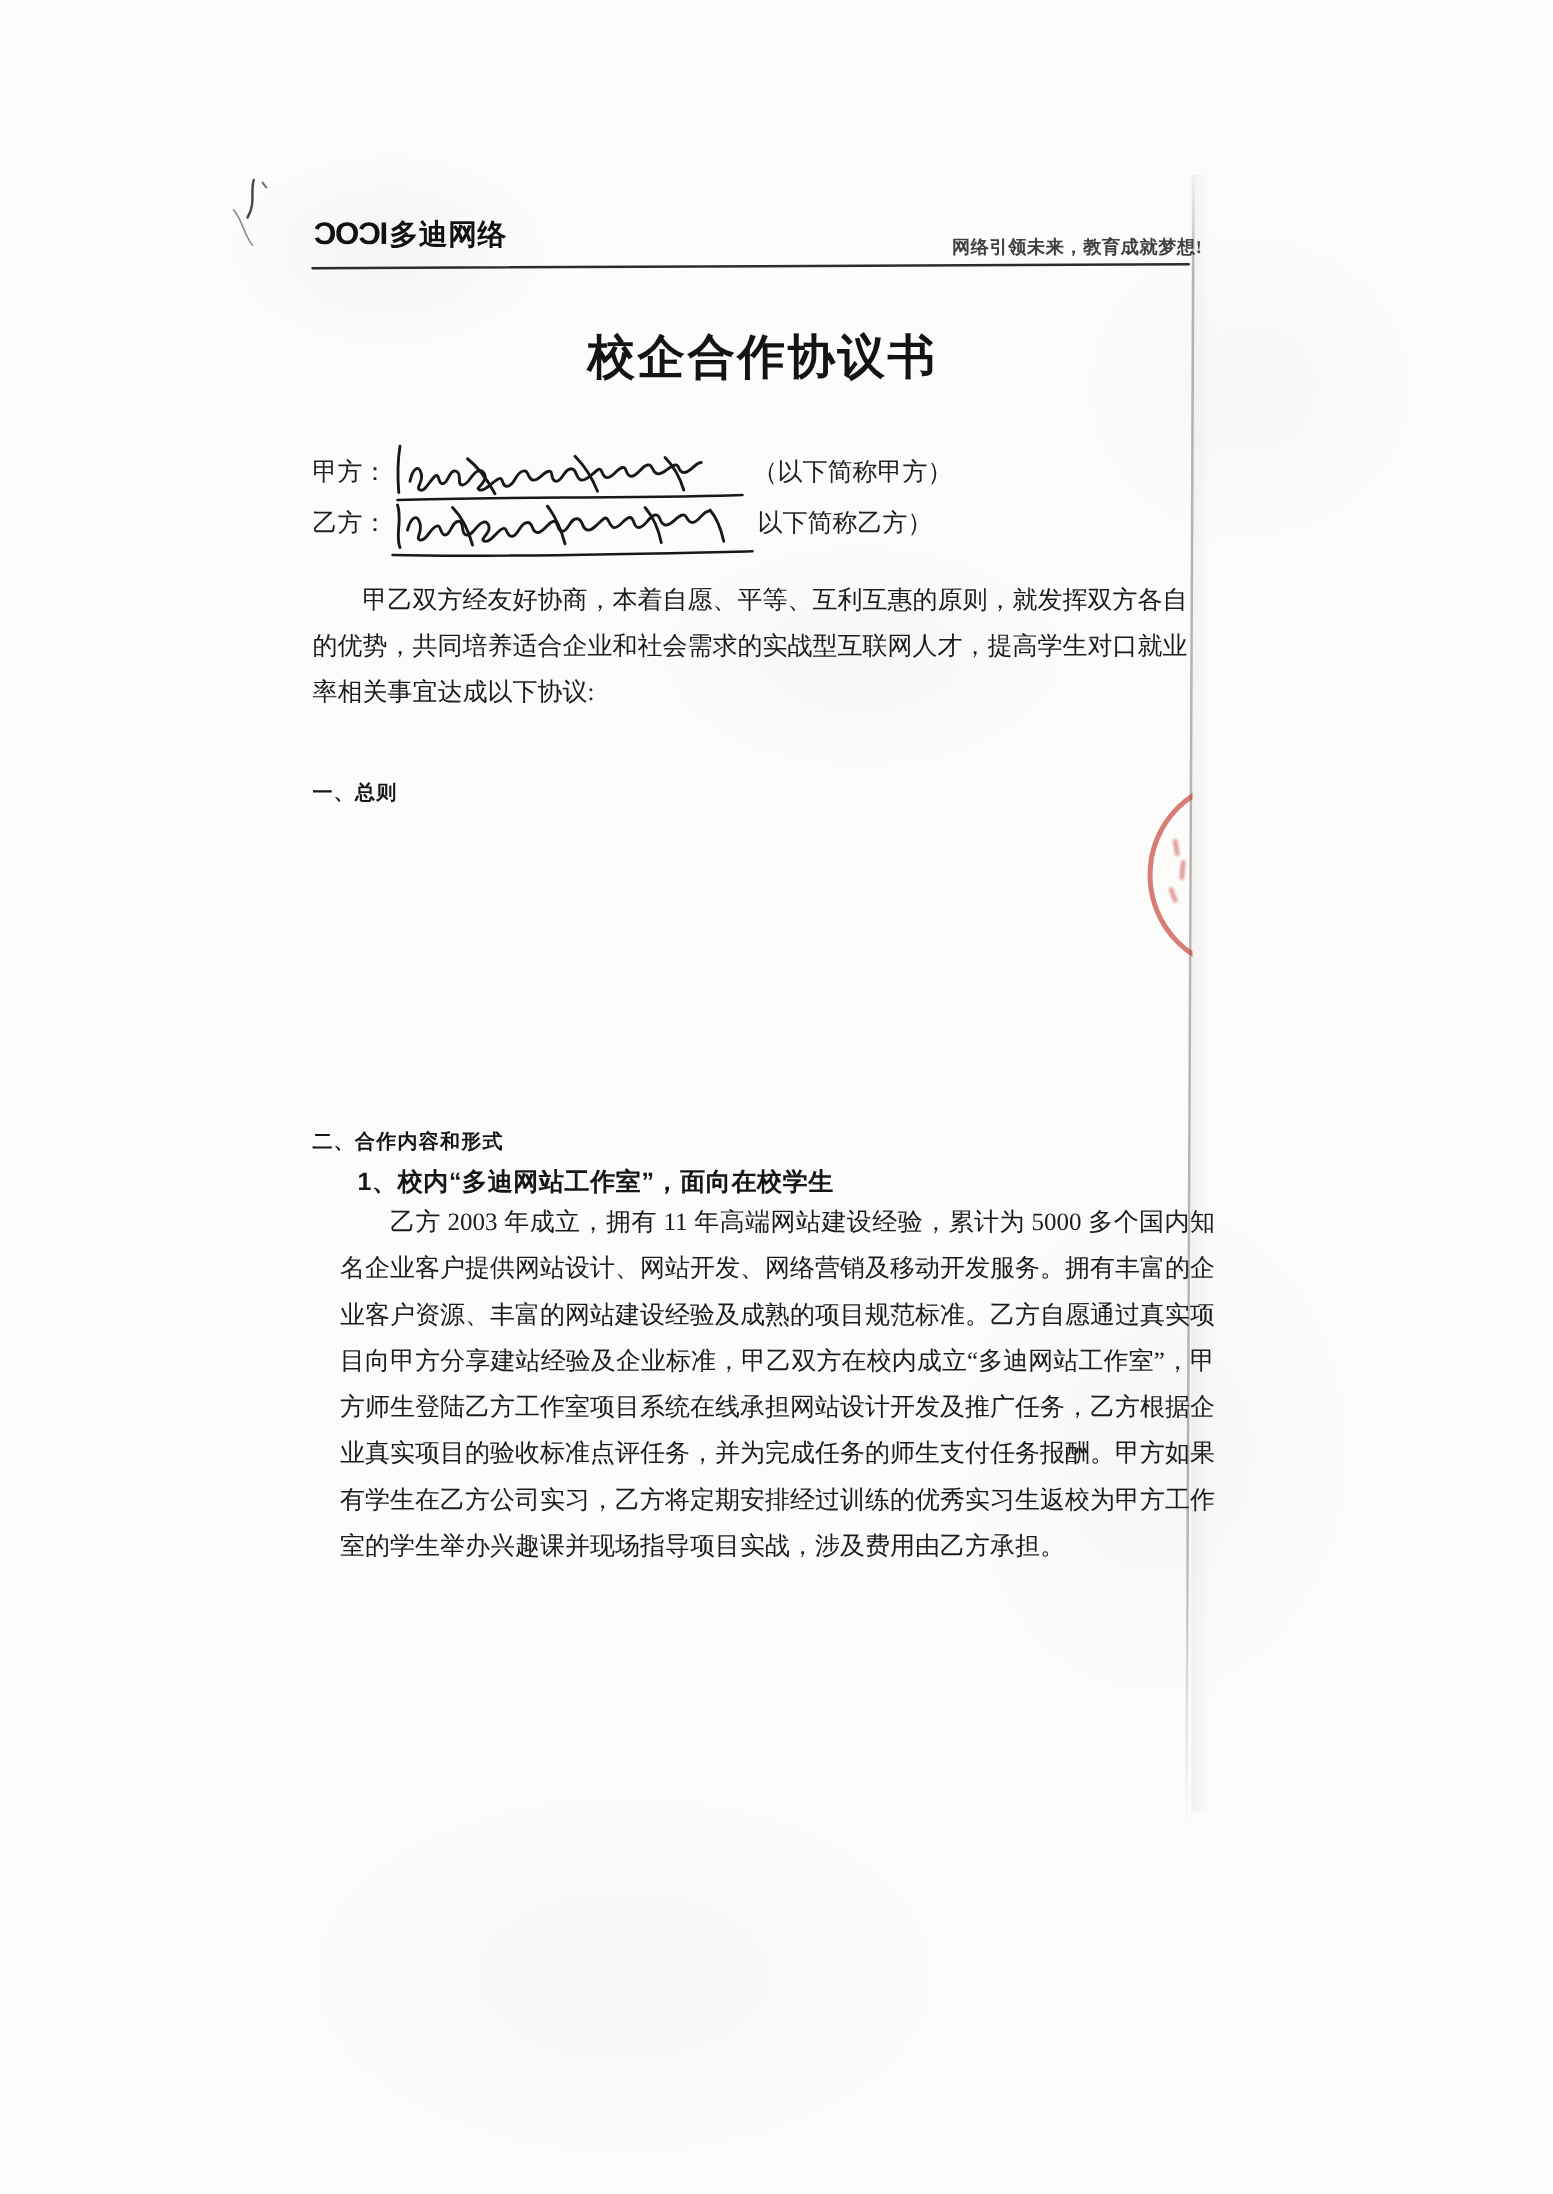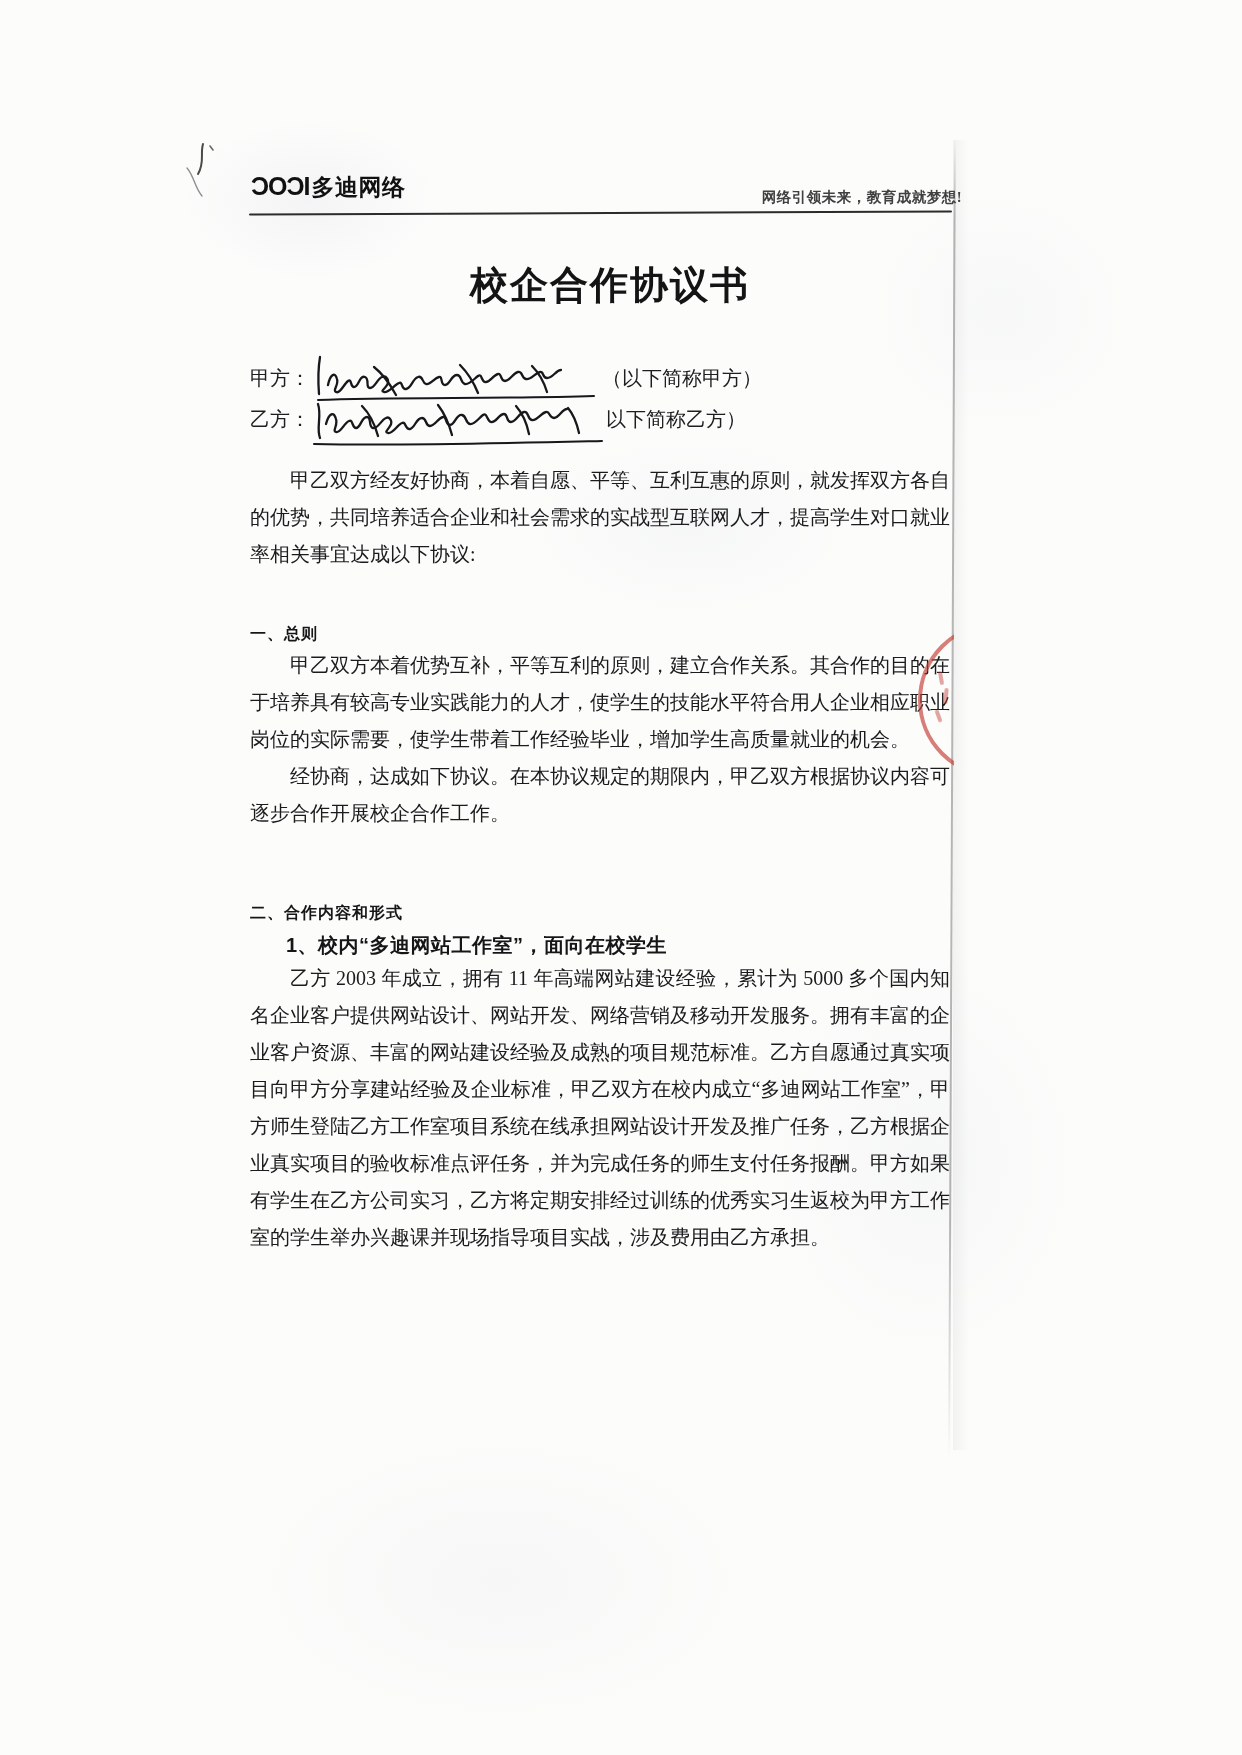--- a/index.html
+++ b/index.html
@@ -67,21 +67,21 @@
   }
   .h-sec1{top:624px;}
   .h-sec2{top:862px;margin-top:41px;}
   .body-sec1{top:647px;}
   .subheading{
     position:absolute;left:250px;font-weight:bold;font-size:20px;color:#161618;white-space:nowrap;
     font-family:"Liberation Sans","DejaVu Sans",sans-serif;letter-spacing:.5px;margin-left:36px;
   }
   .sub1{top:932px;}
   .sub2{top:1254px;}
-  .body-sec2{top:960px;}
+  .body-sec2{top:960px;margin-left:22px;}
   
   .seal-clip{position:absolute;left:878px;top:598px;width:76px;height:200px;overflow:hidden;}
   .seal-ring{
     position:absolute;left:40px;top:24px;width:148px;height:148px;border-radius:50%;
     border:4px solid rgba(194,58,48,.65);filter:blur(.5px);
   }
   .seal-mark{position:absolute;background:rgba(194,58,48,.45);filter:blur(.7px);border-radius:2px;}
   .m1{left:56px;top:78px;width:14px;height:4px;transform:rotate(80deg);}
   .m2{left:60px;top:96px;width:16px;height:4px;transform:rotate(95deg);}
   .m3{left:54px;top:116px;width:13px;height:4px;transform:rotate(70deg);}
@@ -143,24 +143,20 @@
         </g>
       </svg>
     </span><span class="suffix">以下简称乙方）</span>
   </div>
 
   <div class="flow preamble">
     <p>甲乙双方经友好协商，本着自愿、平等、互利互惠的原则，就发挥双方各自的优势，共同培养适合企业和社会需求的实战型互联网人才，提高学生对口就业率相关事宜达成以下协议:</p>
   </div>
 
   <div class="sec-heading h-sec1">一、总则</div>
-  <div class="flow body-sec1">
-    <p>甲乙双方本着优势互补，平等互利的原则，建立合作关系。其合作的目的在于培养具有较高专业实践能力的人才，使学生的技能水平符合用人企业相应职业岗位的实际需要，使学生带着工作经验毕业，增加学生高质量就业的机会。</p>
-    <p>经协商，达成如下协议。在本协议规定的期限内，甲乙双方根据协议内容可逐步合作开展校企合作工作。</p>
-  </div>
 
   <div class="sec-heading h-sec2">二、合作内容和形式</div>
   <div class="subheading sub1">1、校内“多迪网站工作室”，面向在校学生</div>
   <div class="flow body-sec2">
     <p>乙方 2003 年成立，拥有 11 年高端网站建设经验，累计为 5000 多个国内知名企业客户提供网站设计、网站开发、网络营销及移动开发服务。拥有丰富的企业客户资源、丰富的网站建设经验及成熟的项目规范标准。乙方自愿通过真实项目向甲方分享建站经验及企业标准，甲乙双方在校内成立“多迪网站工作室”，甲方师生登陆乙方工作室项目系统在线承担网站设计开发及推广任务，乙方根据企业真实项目的验收标准点评任务，并为完成任务的师生支付任务报酬。甲方如果有学生在乙方公司实习，乙方将定期安排经过训练的优秀实习生返校为甲方工作室的学生举办兴趣课并现场指导项目实战，涉及费用由乙方承担。</p>
   </div>
 
   <div class="seal-clip">
     <div class="seal-ring"></div>
     <div class="seal-mark m1"></div>

